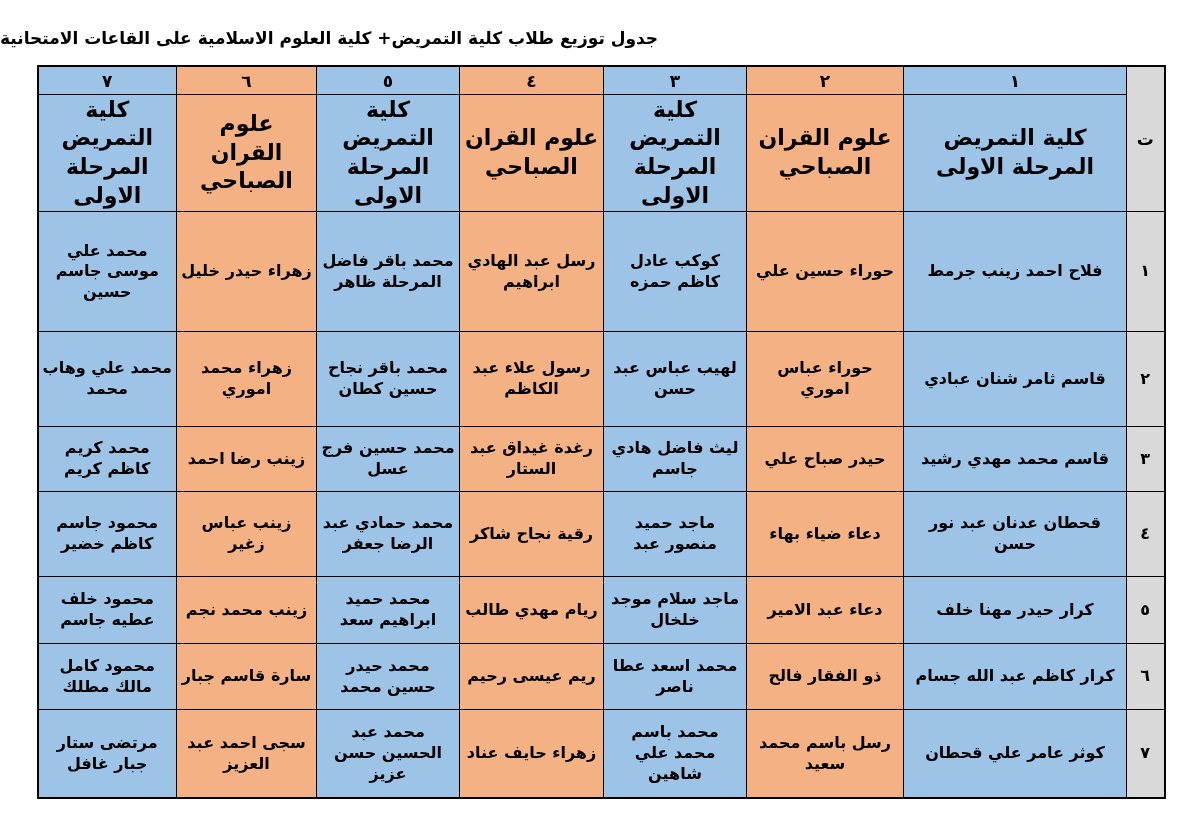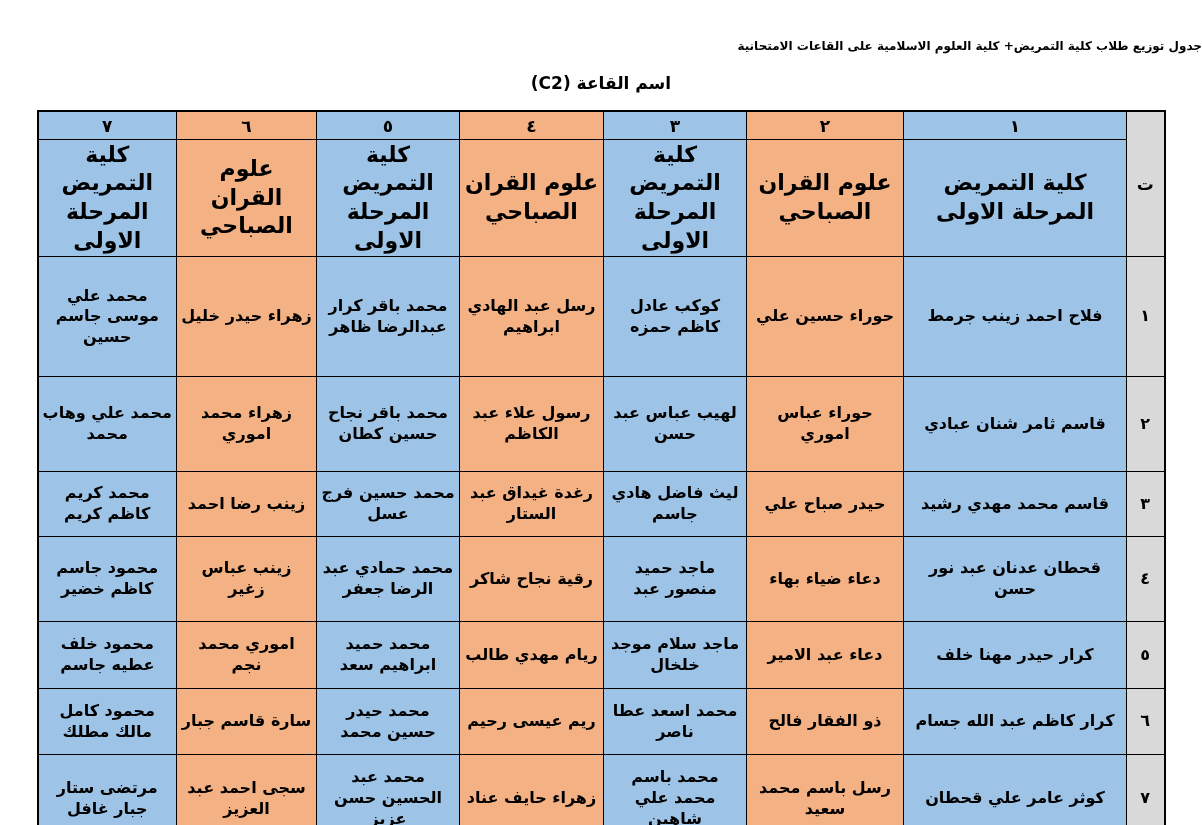--- a/index.html
+++ b/index.html
@@ -3,22 +3,22 @@
 <meta charset="utf-8">
 <style>
   html,body{margin:0;padding:0;background:#ffffff;}
   body{
     width:1202px;height:825px;overflow:hidden;
     font-family:"DejaVu Sans","Liberation Sans",sans-serif;
     color:#000;
   }
   .page{width:1202px;height:825px;direction:rtl;}
   .doc-title{
-    text-align:right;font-size:12px;font-weight:bold;
-    padding-top:39px;line-height:1.2;
+    text-align:left;font-size:17px;font-weight:bold;
+    padding-top:28px;line-height:1.2;
   }
   .doc-subtitle{
     text-align:center;font-size:17px;font-weight:bold;
     margin-top:20px;
   }
   table.dist{
     border-collapse:collapse;table-layout:fixed;
     margin:17px auto 0;border:2px solid #000;
   }
   table.dist td{
@@ -43,21 +43,20 @@
   td.gray{background:#D9D9D9;}
   td.rownum{vertical-align:top;padding-top:3px;font-size:16px;}
   td.corner{font-size:17px;}
 </style>
 </head>
 <body>
 
 <div class="page">
 
   <div class="doc-title">جدول توزيع طلاب كلية التمريض+ كلية العلوم الاسلامية على القاعات الامتحانية</div>
-  <div class="doc-subtitle">اسم  القاعة (C2)</div>
 
   <table class="dist" dir="rtl">
     <colgroup>
       <col style="width:38px">
         <col style="width:223px">
         <col style="width:157px">
         <col style="width:143px">
       <col style="width:144px">
         <col style="width:143px">
         <col style="width:140px">
@@ -85,21 +84,21 @@
       <td class="orange">علوم القران الصباحي</td>
       <td class="blue">كلية التمريض المرحلة الاولى</td>
     </tr>
 
     <tr class="r1">
       <td class="gray rownum">١</td>
       <td class="blue">فلاح احمد زينب جرمط</td>
       <td class="orange">حوراء حسين علي</td>
       <td class="blue">كوكب عادل كاظم حمزه</td>
       <td class="orange">رسل عبد الهادي ابراهيم</td>
-      <td class="blue">محمد باقر كرار عبدالرضا ظاهر</td>
+      <td class="blue">محمد باقر فاضل المرحلة ظاهر</td>
       <td class="orange">زهراء حيدر خليل</td>
       <td class="blue">محمد علي موسى جاسم حسين</td>
     </tr>
 
     <tr class="r2">
       <td class="gray rownum">٢</td>
       <td class="blue">قاسم ثامر شنان عبادي</td>
       <td class="orange">حوراء عباس اموري</td>
       <td class="blue">لهيب عباس عبد حسن</td>
       <td class="orange">رسول علاء عبد الكاظم</td>
@@ -130,21 +129,21 @@
       <td class="blue">محمود جاسم كاظم خضير</td>
     </tr>
 
     <tr class="r5">
       <td class="gray rownum">٥</td>
       <td class="blue">كرار حيدر مهنا خلف</td>
       <td class="orange">دعاء عبد الامير</td>
       <td class="blue">ماجد سلام موجد خلخال</td>
       <td class="orange">ريام مهدي طالب</td>
       <td class="blue">محمد حميد ابراهيم سعد</td>
-      <td class="orange">اموري محمد نجم</td>
+      <td class="orange">زينب محمد نجم</td>
       <td class="blue">محمود خلف عطيه جاسم</td>
     </tr>
 
     <tr class="r6">
       <td class="gray rownum">٦</td>
       <td class="blue">كرار كاظم عبد الله جسام</td>
       <td class="orange">ذو الفقار فالح</td>
       <td class="blue">محمد اسعد عطا ناصر</td>
       <td class="orange">ريم عيسى رحيم</td>
       <td class="blue">محمد حيدر حسين محمد</td>

